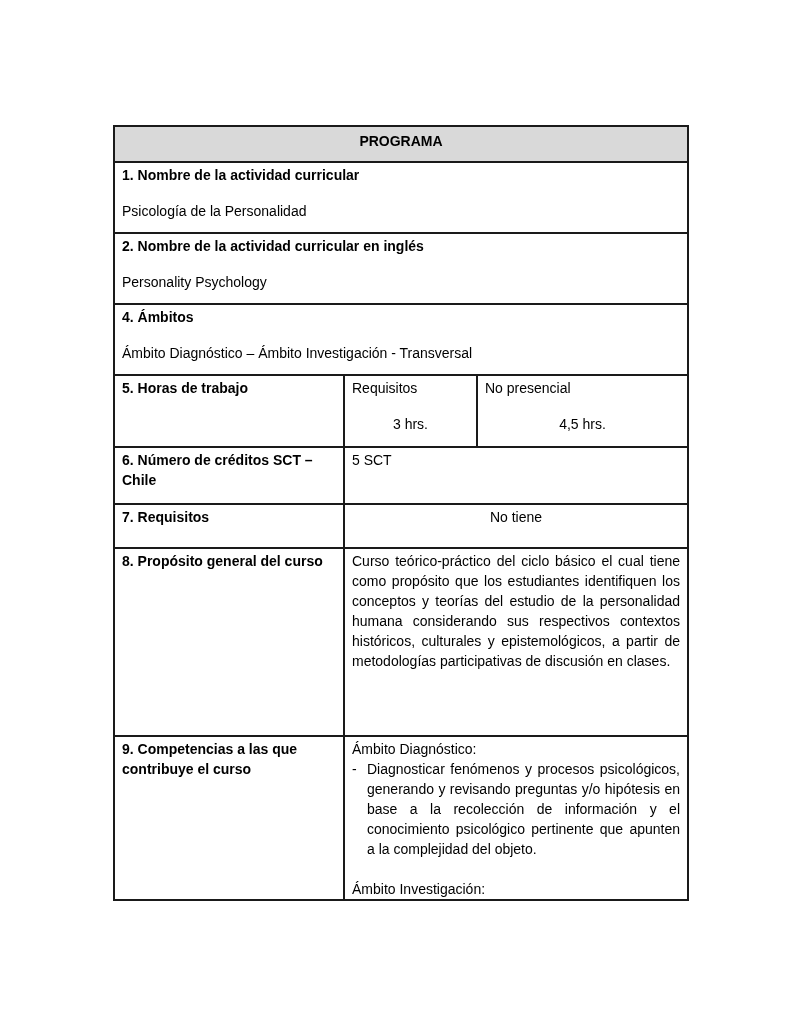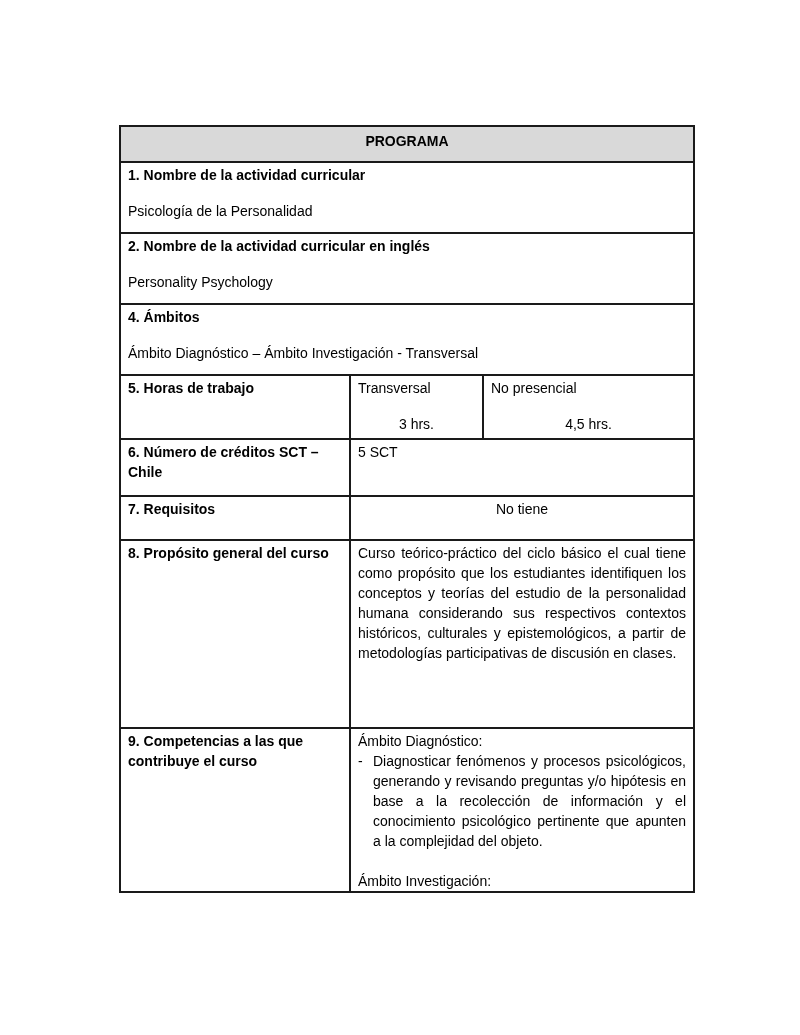--- a/index.html
+++ b/index.html
@@ -3,36 +3,36 @@
 <meta charset="utf-8">
 <style>
   html, body { margin: 0; padding: 0; }
   body {
     width: 800px; height: 1035px; background: #ffffff; position: relative;
     font-family: "Liberation Sans", sans-serif; color: #000;
     overflow: hidden;
   }
   .page { position: absolute; left: 0; top: 0; width: 800px; height: 1035px; }
   table.prog {
-    position: absolute; left: 119px; top: 125px; width: 574px;
+    position: absolute; left: 113px; top: 125px; width: 574px;
     border-collapse: collapse; table-layout: fixed;
     font-size: 14px; line-height: 20px;
   }
   table.prog td {
     border: 2px solid #1a1a1a; vertical-align: top; padding: 2px 7px 0 7px;
     box-sizing: border-box;
   }
   .hdr { background: #d9d9d9; text-align: center; font-weight: bold; height: 36px; }
   .hdr span { display: block; margin-top: 2px; }
   .b { font-weight: bold; }
   .val { margin-top: 16px; }
   .center { text-align: center; }
   .just { text-align: justify; text-align-last: left; }
   .r-full { height: 71px; }
-  .r5 { height: 64px; }
+  .r5 { height: 72px; }
   .r6 { height: 57px; }
   .r7 { height: 44px; }
   .r8 { height: 188px; }
   .r9 { height: 154px; }
   .hrs { text-align: center; margin-top: 16px; }
   .bullet { display: flex; }
   .bullet .dash { width: 15px; flex: none; }
   .bullet .txt { flex: 1; text-align: justify; }
   .gap { height: 20px; }
 </style>
@@ -70,21 +70,21 @@
         <div class="b">4. Ámbitos</div>
         <div class="val">Ámbito Diagnóstico – Ámbito Investigación - Transversal</div>
       </td>
     </tr>
 
     <tr class="r5">
       <td>
         <div class="b">5. Horas de trabajo</div>
       </td>
       <td>
-        <div>Transversal</div>
+        <div>Requisitos</div>
         <div class="hrs">3 hrs.</div>
       </td>
       <td>
         <div>No presencial</div>
         <div class="hrs">4,5 hrs.</div>
       </td>
     </tr>
 
     <tr class="r6">
       <td>

